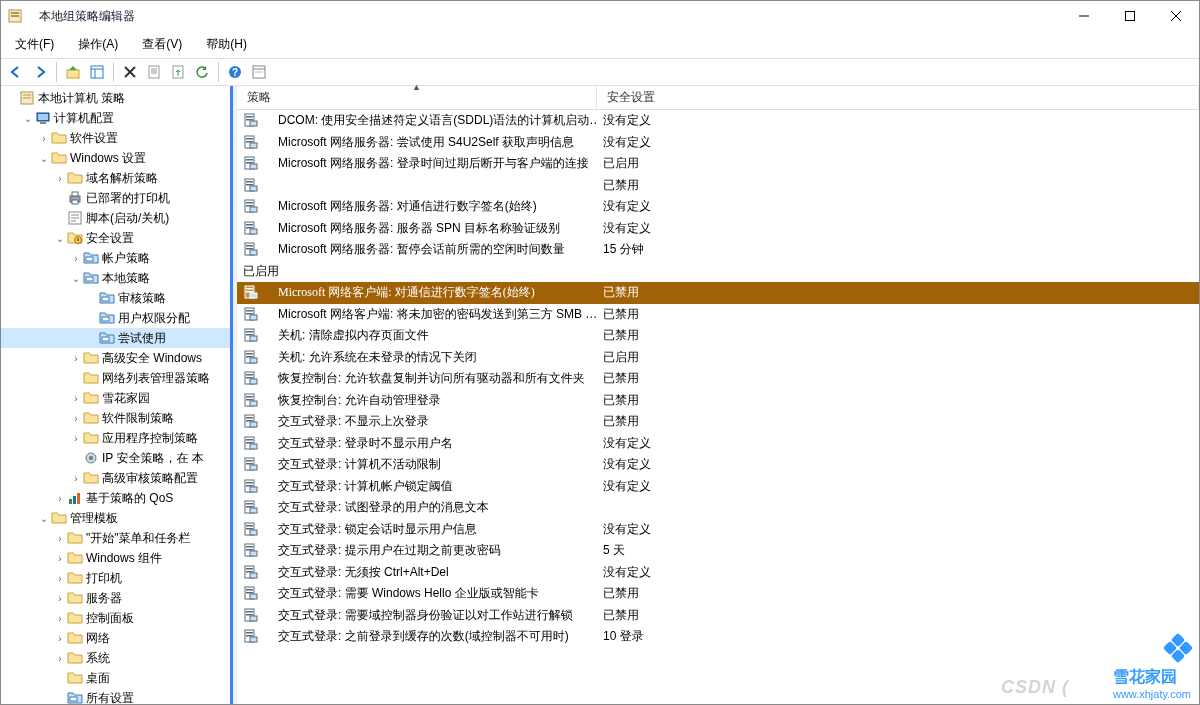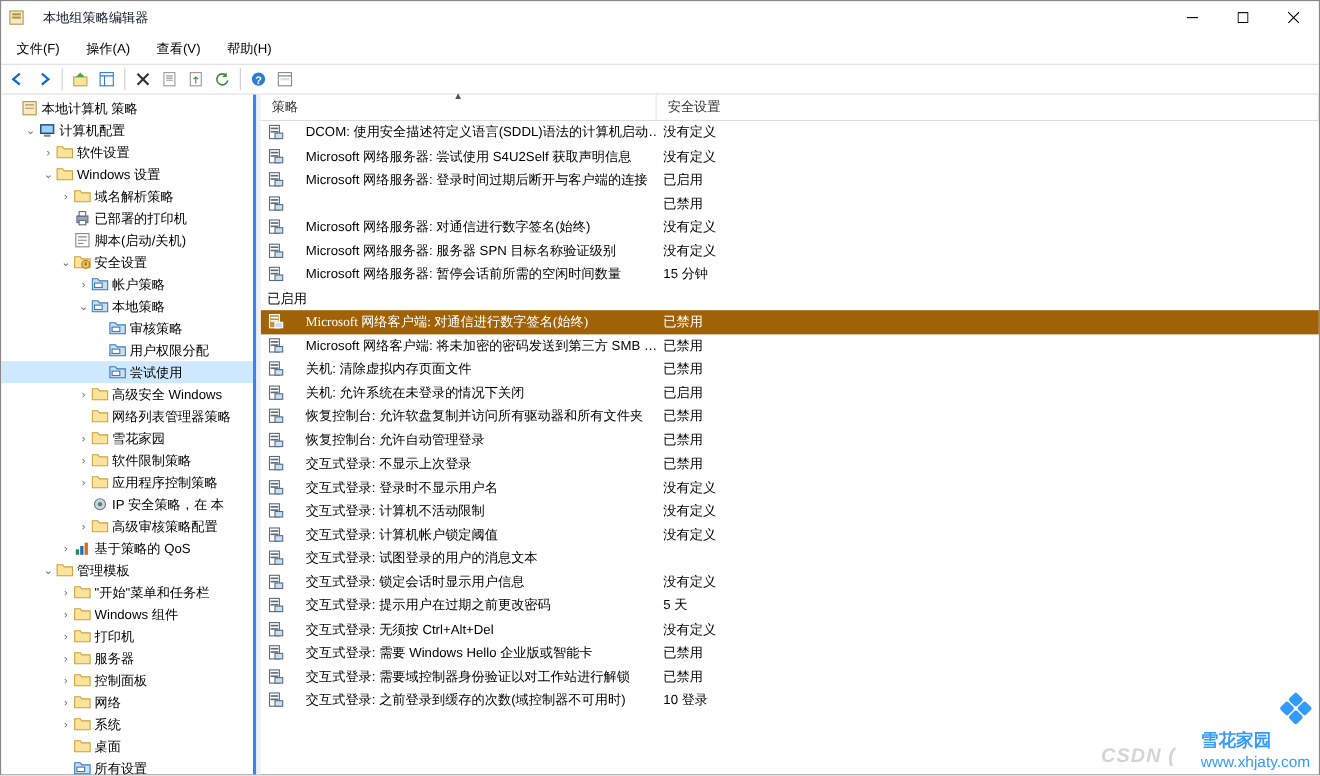--- a/index.html
+++ b/index.html
@@ -35,21 +35,21 @@
 .tw { width: 14px; text-align: center; color: #6a6a6a; font-size: 10px; flex-shrink: 0; }
 .ic { width: 16px; height: 16px; margin-right: 3px; flex-shrink: 0; }
 .lbl { overflow: hidden; text-overflow: ellipsis; }
 .ind { display: inline-block; flex-shrink: 0; }
 
 svg { display: block; }
 .watermark { position: absolute; right: 8px; bottom: 4px; display: flex; align-items: flex-end; gap: 6px; opacity: 0.9; pointer-events: none; flex-direction: column; }
 .watermark .logo { width: 26px; height: 26px; position: relative; }
 .watermark .logo span { position: absolute; width: 10px; height: 10px; background: #1e90ff; border-radius: 2px; transform: rotate(45deg); }
 .watermark .txt1 { font-size: 16px; font-weight: bold; color: #1e90ff; }
-.watermark .txt2 { font-size: 14px; color: #1e90ff; }
+.watermark .txt2 { font-size: 11px; color: #1e90ff; }
 .csdn { position: absolute; right: 130px; bottom: 6px; font-size: 18px; font-style: italic; font-weight: bold; color: rgba(160,160,160,0.45); letter-spacing: 1px; pointer-events: none; }
 ::-webkit-scrollbar { width: 16px; height: 16px; }
 ::-webkit-scrollbar-track { background: #f0f0f0; }
 ::-webkit-scrollbar-thumb { background: #c2c2c2; border: 3px solid #f0f0f0; }
 ::-webkit-scrollbar-button { background: #f0f0f0; height: 16px; width:16px; }
 </style>
 </head>
 <body>
 
 <div class="win">

